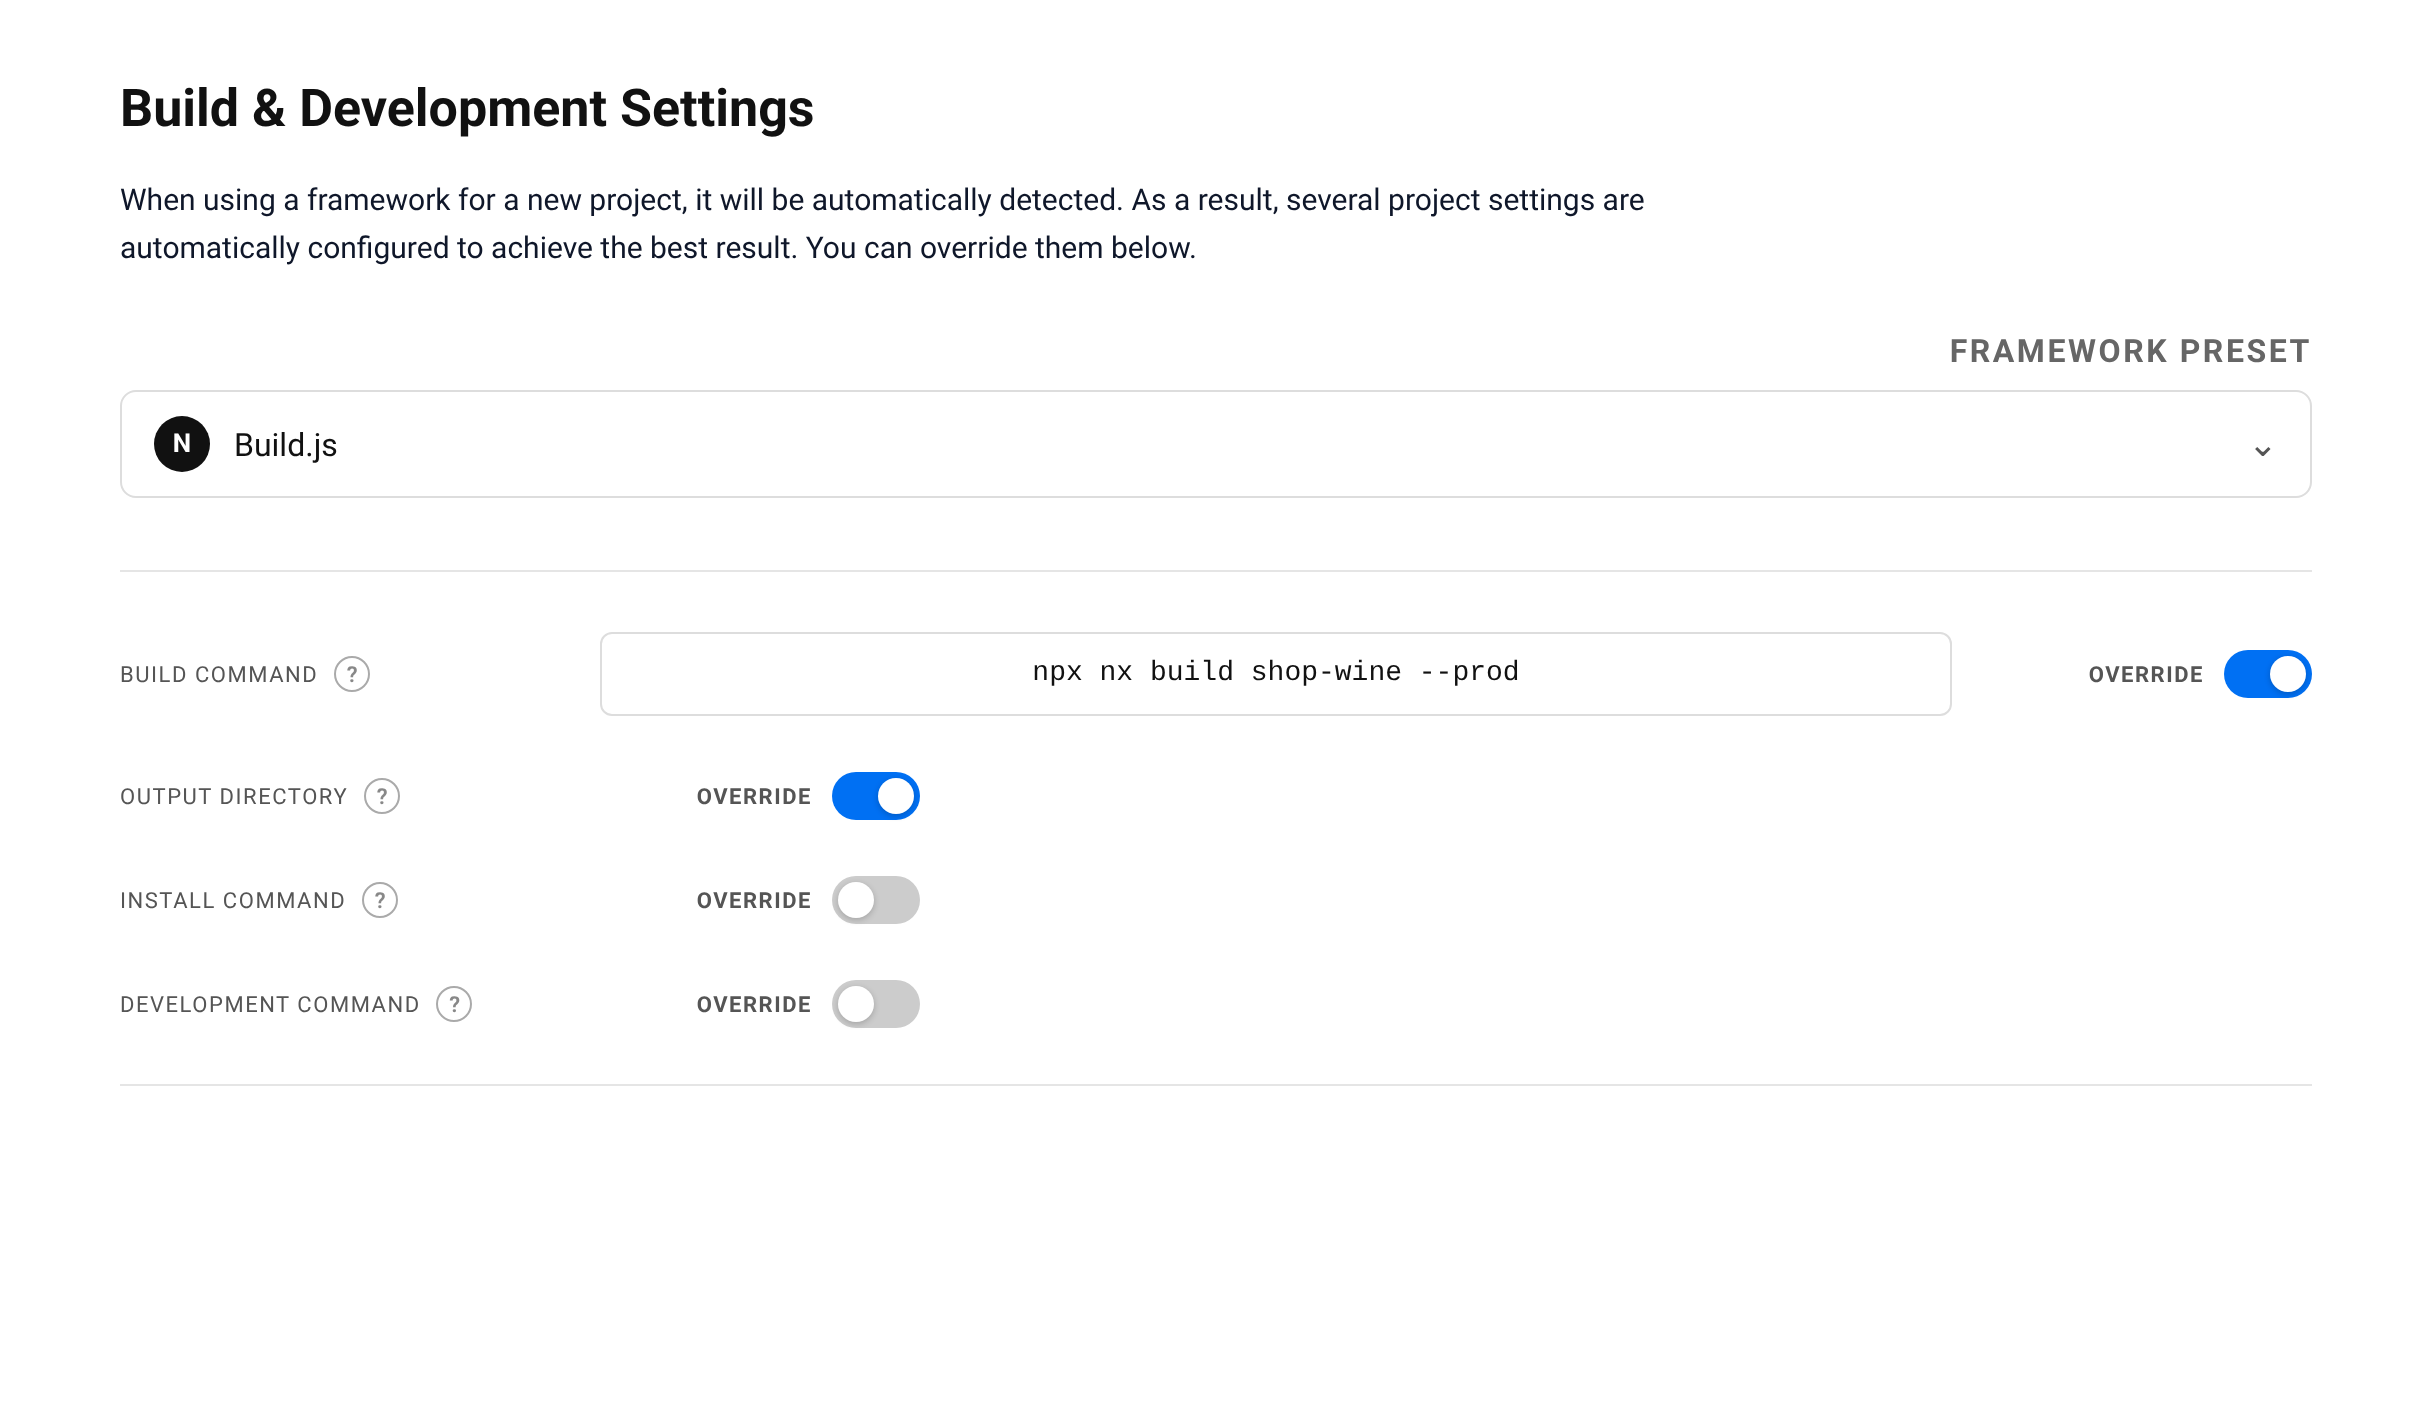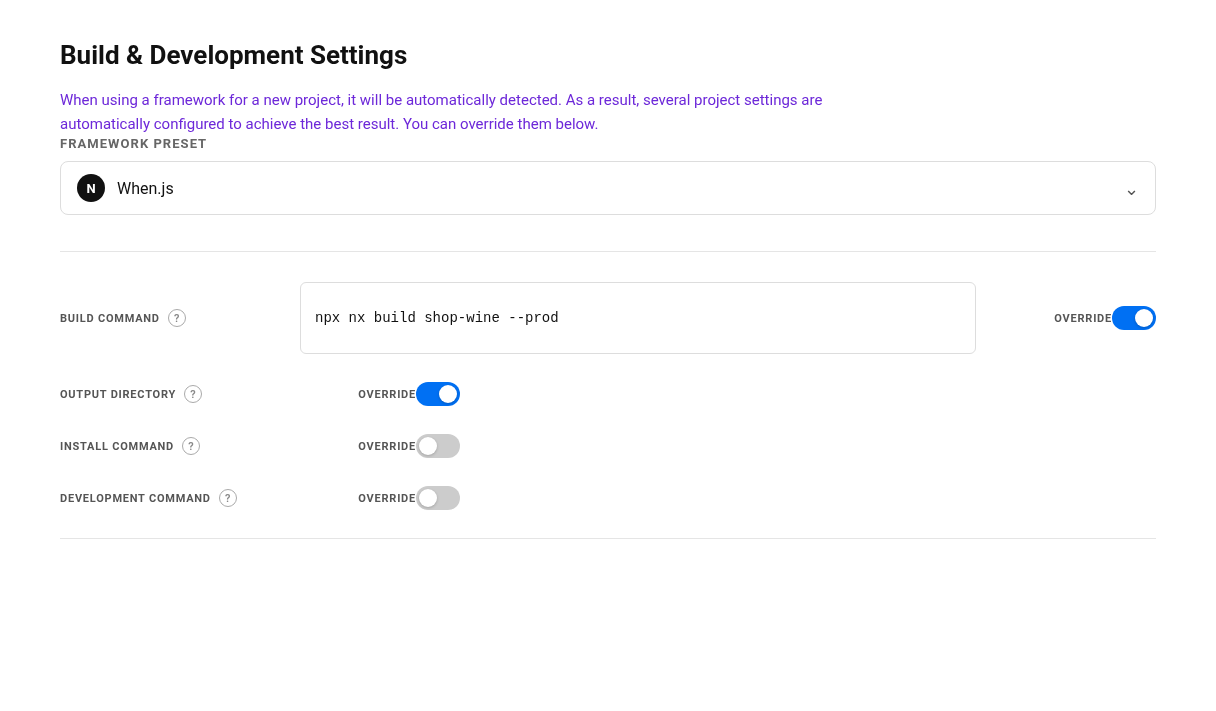--- a/index.html
+++ b/index.html
@@ -25,32 +25,34 @@
 
     .page-title {
       font-size: 26px;
       font-weight: 700;
       color: #111;
       margin-bottom: 18px;
     }
 
     .page-description {
       font-size: 15px;
-      color: #6d28d9;
+      color: #0f172a;
       line-height: 1.6;
+      margin-bottom: 30px;
       max-width: 780px;
     }
 
     .section-label {
-      font-size: 13px;
+      font-size: 16px;
       font-weight: 700;
       letter-spacing: 0.08em;
       color: #666;
       margin-bottom: 10px;
       text-transform: uppercase;
+      text-align: right;
     }
 
     .framework-select {
       display: flex;
       align-items: center;
       justify-content: space-between;
       border: 1px solid #ddd;
       border-radius: 8px;
       padding: 12px 16px;
       cursor: pointer;
@@ -102,21 +104,21 @@
 
     .row-label-group {
       display: flex;
       align-items: center;
       gap: 8px;
       min-width: 220px;
     }
 
     .row-label {
       font-size: 11px;
-      font-weight: 700;
+      font-weight: 400;
       letter-spacing: 0.07em;
       color: #555;
       text-transform: uppercase;
     }
 
     .help-icon {
       width: 18px;
       height: 18px;
       border-radius: 50%;
       border: 1.5px solid #aaa;
@@ -127,36 +129,38 @@
       font-size: 11px;
       font-weight: 600;
       cursor: pointer;
       flex-shrink: 0;
     }
 
     .row-input {
       flex: 1;
       border: 1px solid #ddd;
       border-radius: 6px;
-      padding: 27px 14px;
+      padding: 12px 14px;
       font-size: 14px;
       color: #111;
       background: #fff;
       outline: none;
       font-family: 'Menlo', 'Monaco', 'Courier New', monospace;
+      text-align: center;
     }
 
     .row-input::placeholder {
       color: #aaa;
       font-family: 'Menlo', 'Monaco', 'Courier New', monospace;
     }
 
     .override-group {
       display: flex;
       align-items: center;
+      gap: 10px;
       min-width: 160px;
       justify-content: flex-end;
     }
 
     .override-label {
       font-size: 11px;
       font-weight: 700;
       letter-spacing: 0.07em;
       color: #555;
       text-transform: uppercase;
@@ -225,21 +229,21 @@
 <div class="page-wrapper">
 
   <h1 class="page-title">Build &amp; Development Settings</h1>
   <p class="page-description">When using a framework for a new project, it will be automatically detected. As a result, several project settings are automatically configured to achieve the best result. You can override them below.</p>
 
   <div>
     <div class="section-label">FRAMEWORK PRESET</div>
     <div class="framework-select">
       <div class="framework-select-left">
         <div class="framework-icon">N</div>
-        <span class="framework-name">When.js</span>
+        <span class="framework-name">Build.js</span>
       </div>
       <span class="chevron-icon">⌄</span>
     </div>
   </div>
 
   <hr class="divider">
 
   <div>
 
     <div class="settings-row">

